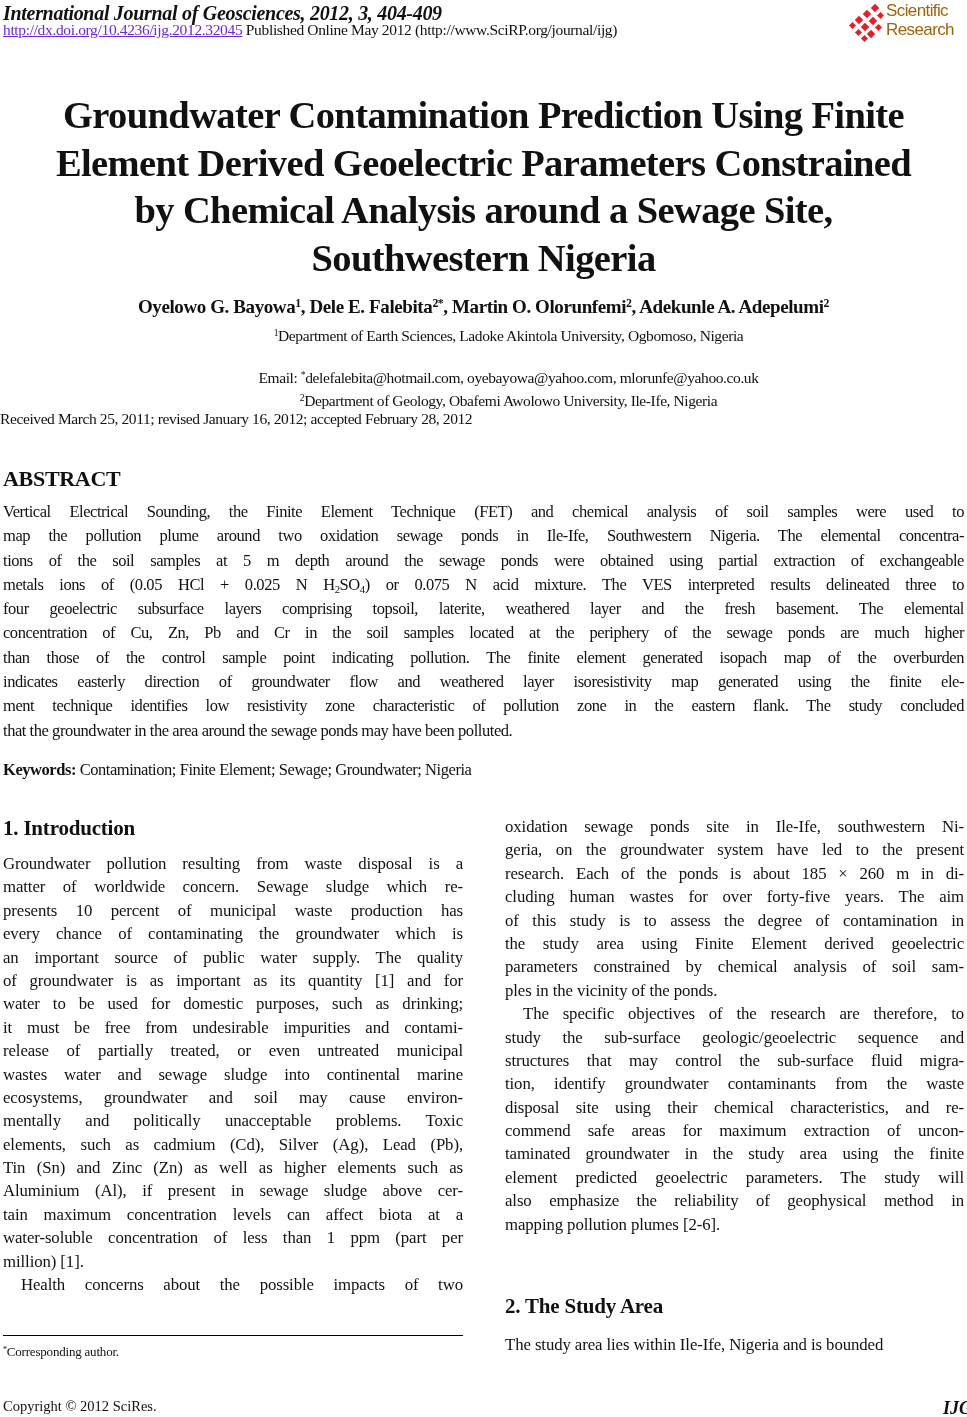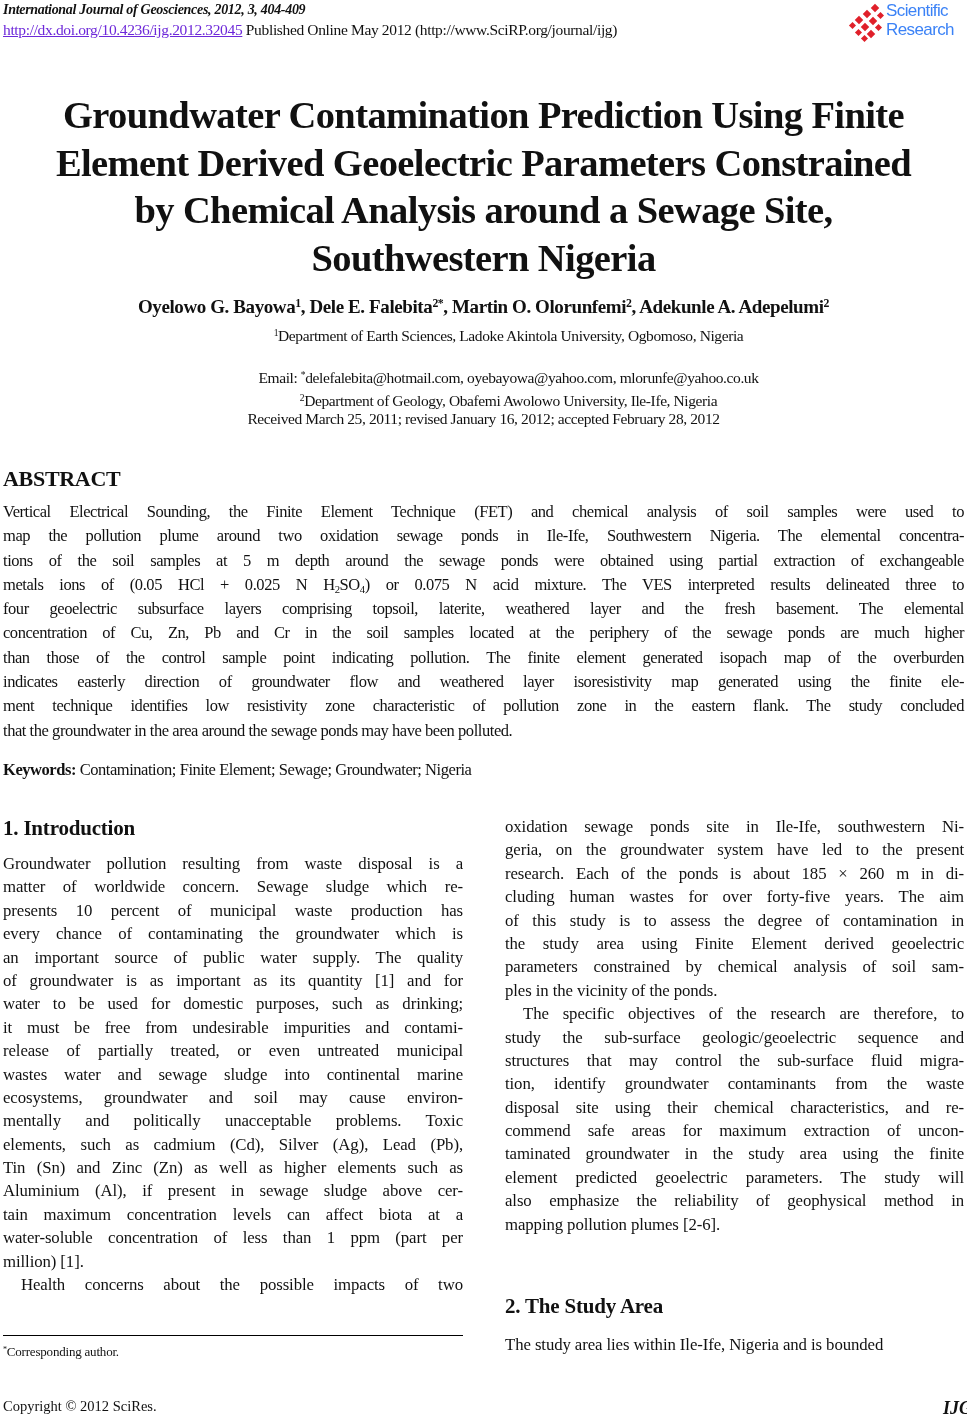--- a/index.html
+++ b/index.html
@@ -1,30 +1,30 @@
 <!DOCTYPE html>
 <html><head>
 <meta charset="utf-8">
 <style>
   html, body { margin:0; padding:0; background:#ffffff; }
   body { width:967px; height:1417px; position:relative; overflow:hidden;
          font-family:"Liberation Serif", serif; color:#111; }
   .abs { position:absolute; }
-  .journal { left:3px; top:2px; font-size:14px; font-weight:bold; font-style:italic; letter-spacing:-0.3px; }
+  .journal { left:3px; top:2px; font-size:20px; font-weight:bold; font-style:italic; letter-spacing:-0.3px; }
   .doiline { left:3px; top:21px; font-size:15.5px; letter-spacing:-0.35px; white-space:nowrap; }
   .doiline a { color:#6d28d9; text-decoration:underline; }
   .logo { left:848px; top:0px; width:120px; height:44px; }
   .logo .diamonds { position:absolute; left:0; top:3px; width:40px; height:40px; }
-  .logo .txt { position:absolute; left:38px; top:1px; font-family:"Liberation Sans", sans-serif; font-size:17px; line-height:19px; color:#3b82f6; letter-spacing:-0.6px; }
+  .logo .txt { position:absolute; left:38px; top:1px; font-family:"Liberation Sans", sans-serif; font-size:17px; line-height:19px; color:#a16207; letter-spacing:-0.6px; }
   .title { left:0; top:92px; width:967px; text-align:center; font-size:38.5px; font-weight:bold; line-height:47.5px; letter-spacing:-0.6px; }
   .authors { left:0; top:296px; width:967px; text-align:center; font-size:19px; font-weight:bold; letter-spacing:-0.4px; white-space:nowrap; }
   .affil { left:0; width:967px; text-align:center; font-size:15.5px; letter-spacing:-0.4px; white-space:nowrap;padding-left:25px; }
   sup { font-size:0.62em; line-height:0; vertical-align:0.55em; }
   sub { font-size:0.65em; line-height:0; vertical-align:-0.25em; }
-  .received { left:0; top:410px; width:967px; text-align:center; font-size:15.5px; letter-spacing:-0.4px; }
+  .received { left:0; top:410px; width:967px; text-align:left; font-size:15.5px; letter-spacing:-0.4px; }
   .abstract-h { left:3px; top:466px; font-size:22px; font-weight:bold; letter-spacing:-0.3px; }
   .abstract { left:3px; top:500px; width:961px; font-size:16.5px; line-height:24.3px; letter-spacing:-0.45px; }
   .line { display:block; white-space:nowrap; text-align:justify; text-align-last:justify; height:24.3px; }
   .line.last { text-align-last:left; }
   .keywords { left:3px; top:760px; font-size:16.5px; letter-spacing:-0.45px; }
   .keywords b { font-weight:bold; }
   .h1 { font-size:21px; font-weight:bold; letter-spacing:-0.2px; }
   .col { font-size:16.8px; line-height:23.4px; letter-spacing:-0.1px; }
   .col .line { height:23.4px; }
   .colL { left:3px; width:460px; }

